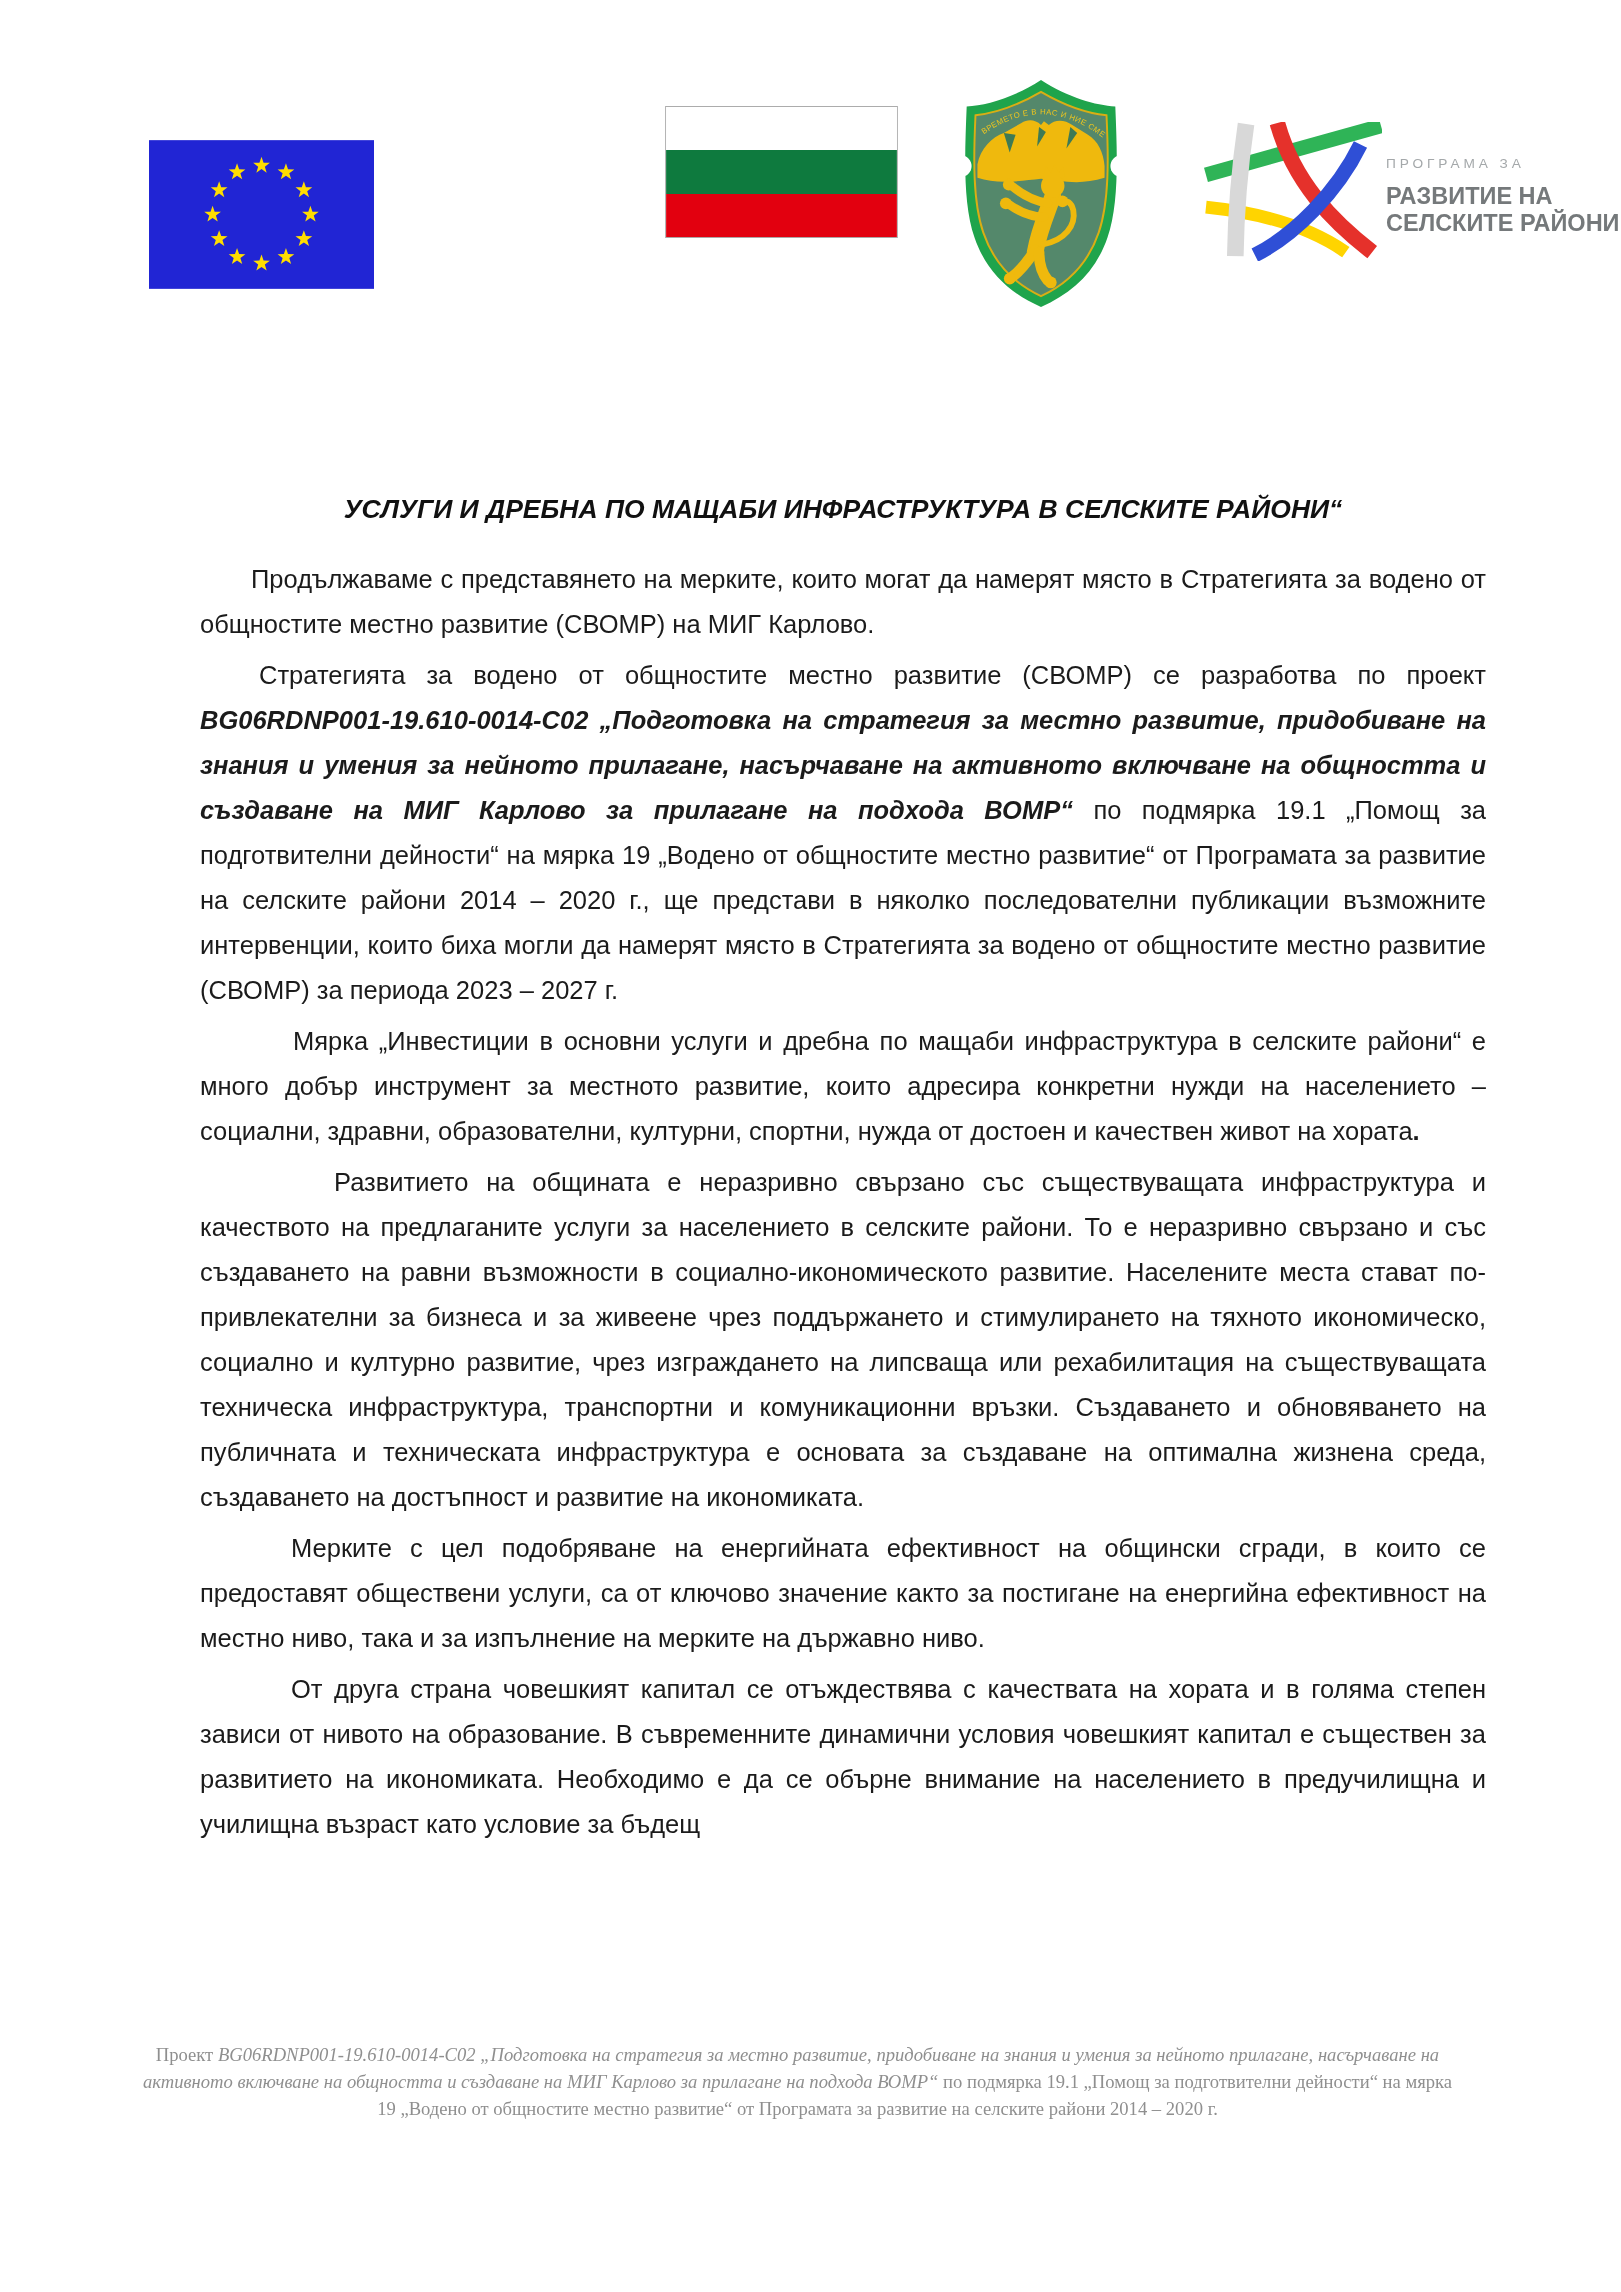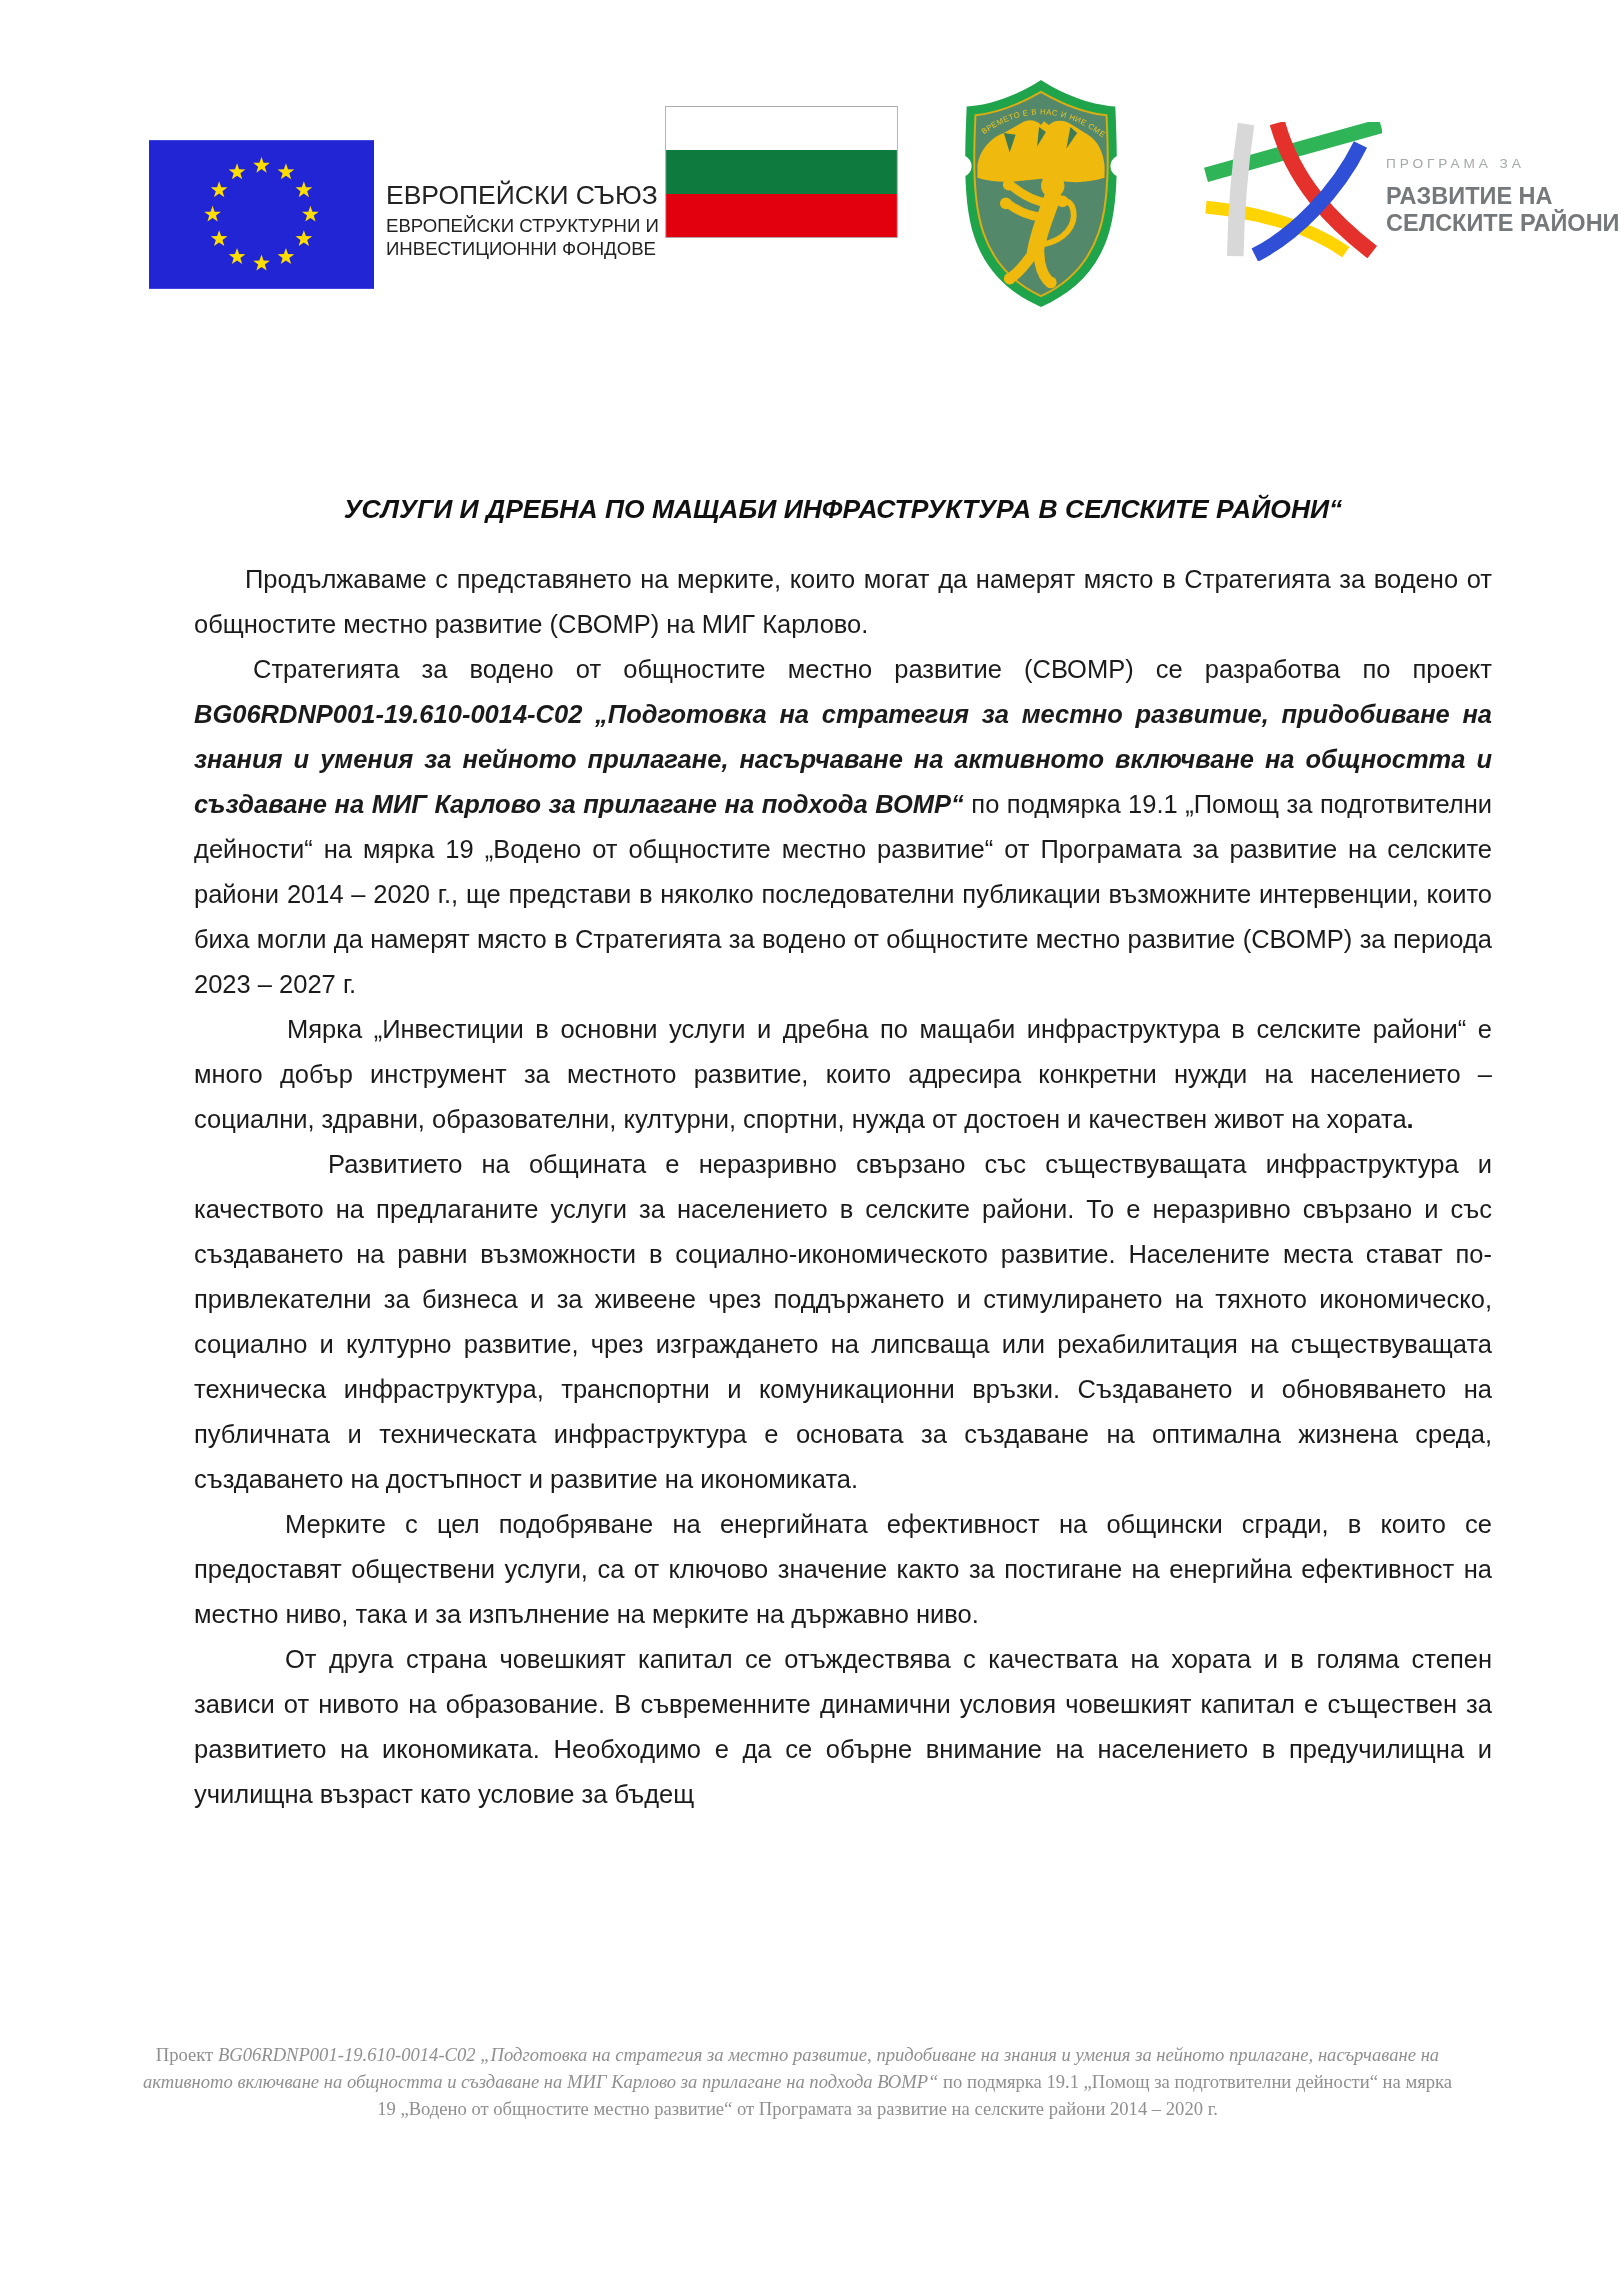--- a/index.html
+++ b/index.html
@@ -20,21 +20,21 @@
   .prsr-text .l1{font-size:13.7px; letter-spacing:3.9px; color:#a4a8aa; margin-bottom:12px; white-space:nowrap;}
   .prsr-text .l2{font-size:23.5px; font-weight:bold; color:#75797b; line-height:27.4px; white-space:nowrap;}
   
   .content{position:absolute; left:194px; top:431px; width:1298px;}
   .doc-title{
     font-size:26.5px; font-weight:bold; font-style:italic;
     text-align:center; line-height:52px; margin:0 0 21.6px 0; color:#111;
   }
   .content p{
     font-size:25.5px; line-height:45px; text-align:justify;
-    text-justify:inter-word; margin:0; color:#1b1b1b;
+    text-justify:inter-word; margin:6px; color:#1b1b1b;
   }
   .p1{text-indent:51px;}
   .p2{text-indent:59px;}
   .p3{text-indent:93px;}
   .p4{text-indent:134px;}
   .p5{text-indent:91px;}
   .p6{text-indent:91px;}
   .bi{font-weight:bold; font-style:italic;}
   .b{font-weight:bold;}
   
@@ -66,25 +66,20 @@
         <use href="#star" transform="translate(115,126)"></use>
         <use href="#star" transform="translate(90,119.3)"></use>
         <use href="#star" transform="translate(71.7,101)"></use>
         <use href="#star" transform="translate(65,76)"></use>
         <use href="#star" transform="translate(71.7,51)"></use>
         <use href="#star" transform="translate(90,32.7)"></use>
       </g>
     </svg>
   </div>
 
-  <div class="eu-text">
-    <div class="t1">ЕВРОПЕЙСКИ СЪЮЗ</div>
-    <div class="t2">ЕВРОПЕЙСКИ СТРУКТУРНИ И</div>
-    <div class="t2">ИНВЕСТИЦИОННИ ФОНДОВЕ</div>
-  </div>
 
   <div class="bg-flag">
     <svg width="233" height="132" viewBox="0 0 238 135">
       <rect x="0.5" y="0.5" width="237" height="134" fill="none" stroke="#aaaaaa" stroke-width="1"></rect>
       <rect x="1" y="1" width="236" height="44" fill="#FFFFFF"></rect>
       <rect x="1" y="45" width="236" height="45" fill="#0E7A3E"></rect>
       <rect x="1" y="90" width="236" height="44" fill="#E2000F"></rect>
     </svg>
   </div>
 

